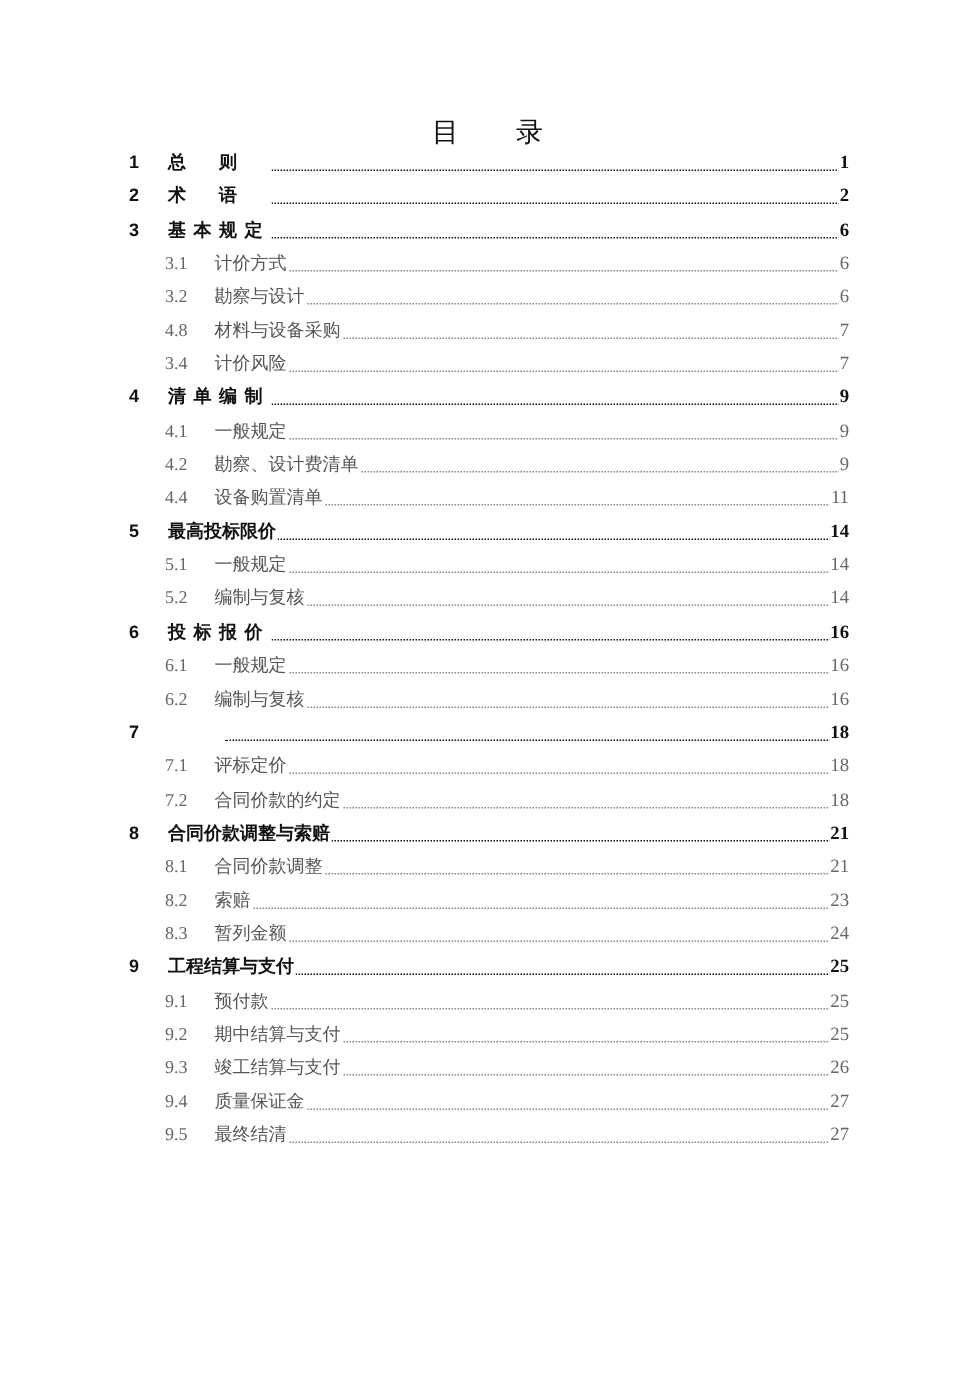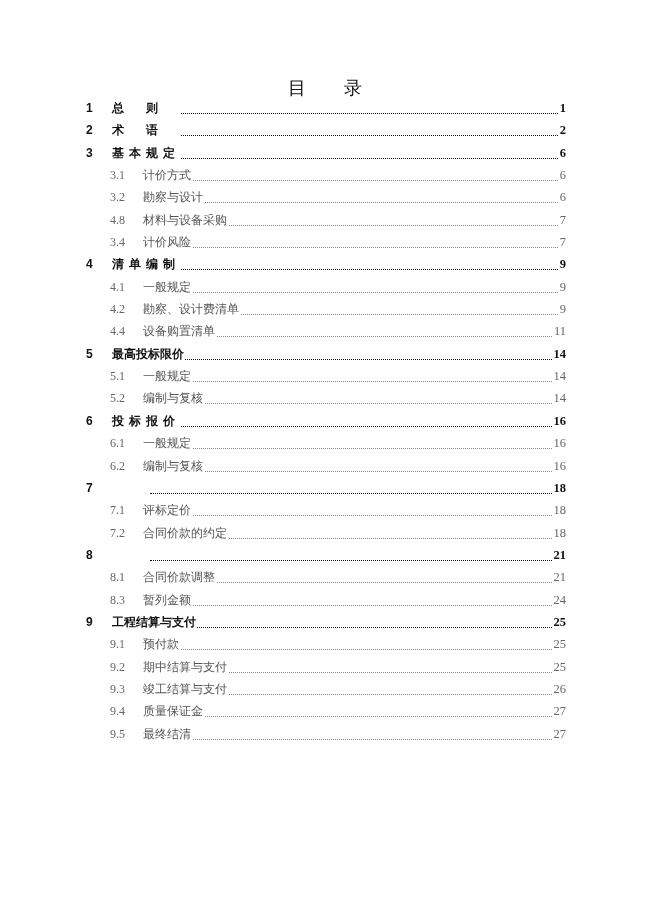--- a/index.html
+++ b/index.html
@@ -245,28 +245,35 @@
         <span class="page-no">18</span>
       </div>
       <div class="toc-row section">
         <span class="num">7.2</span>
         <span class="label">合同价款的约定</span>
         <span class="leader"></span>
         <span class="page-no">18</span>
       </div>
       <div class="toc-row chapter">
         <span class="num">8</span>
+        <span class="label">合同价款调整与索赔</span>
         <span class="leader"></span>
         <span class="page-no">21</span>
       </div>
       <div class="toc-row section">
         <span class="num">8.1</span>
         <span class="label">合同价款调整</span>
         <span class="leader"></span>
         <span class="page-no">21</span>
+      </div>
+      <div class="toc-row section">
+        <span class="num">8.2</span>
+        <span class="label">索赔</span>
+        <span class="leader"></span>
+        <span class="page-no">23</span>
       </div>
       <div class="toc-row section">
         <span class="num">8.3</span>
         <span class="label">暂列金额</span>
         <span class="leader"></span>
         <span class="page-no">24</span>
       </div>
       <div class="toc-row chapter">
         <span class="num">9</span>
         <span class="label">工程结算与支付</span>

